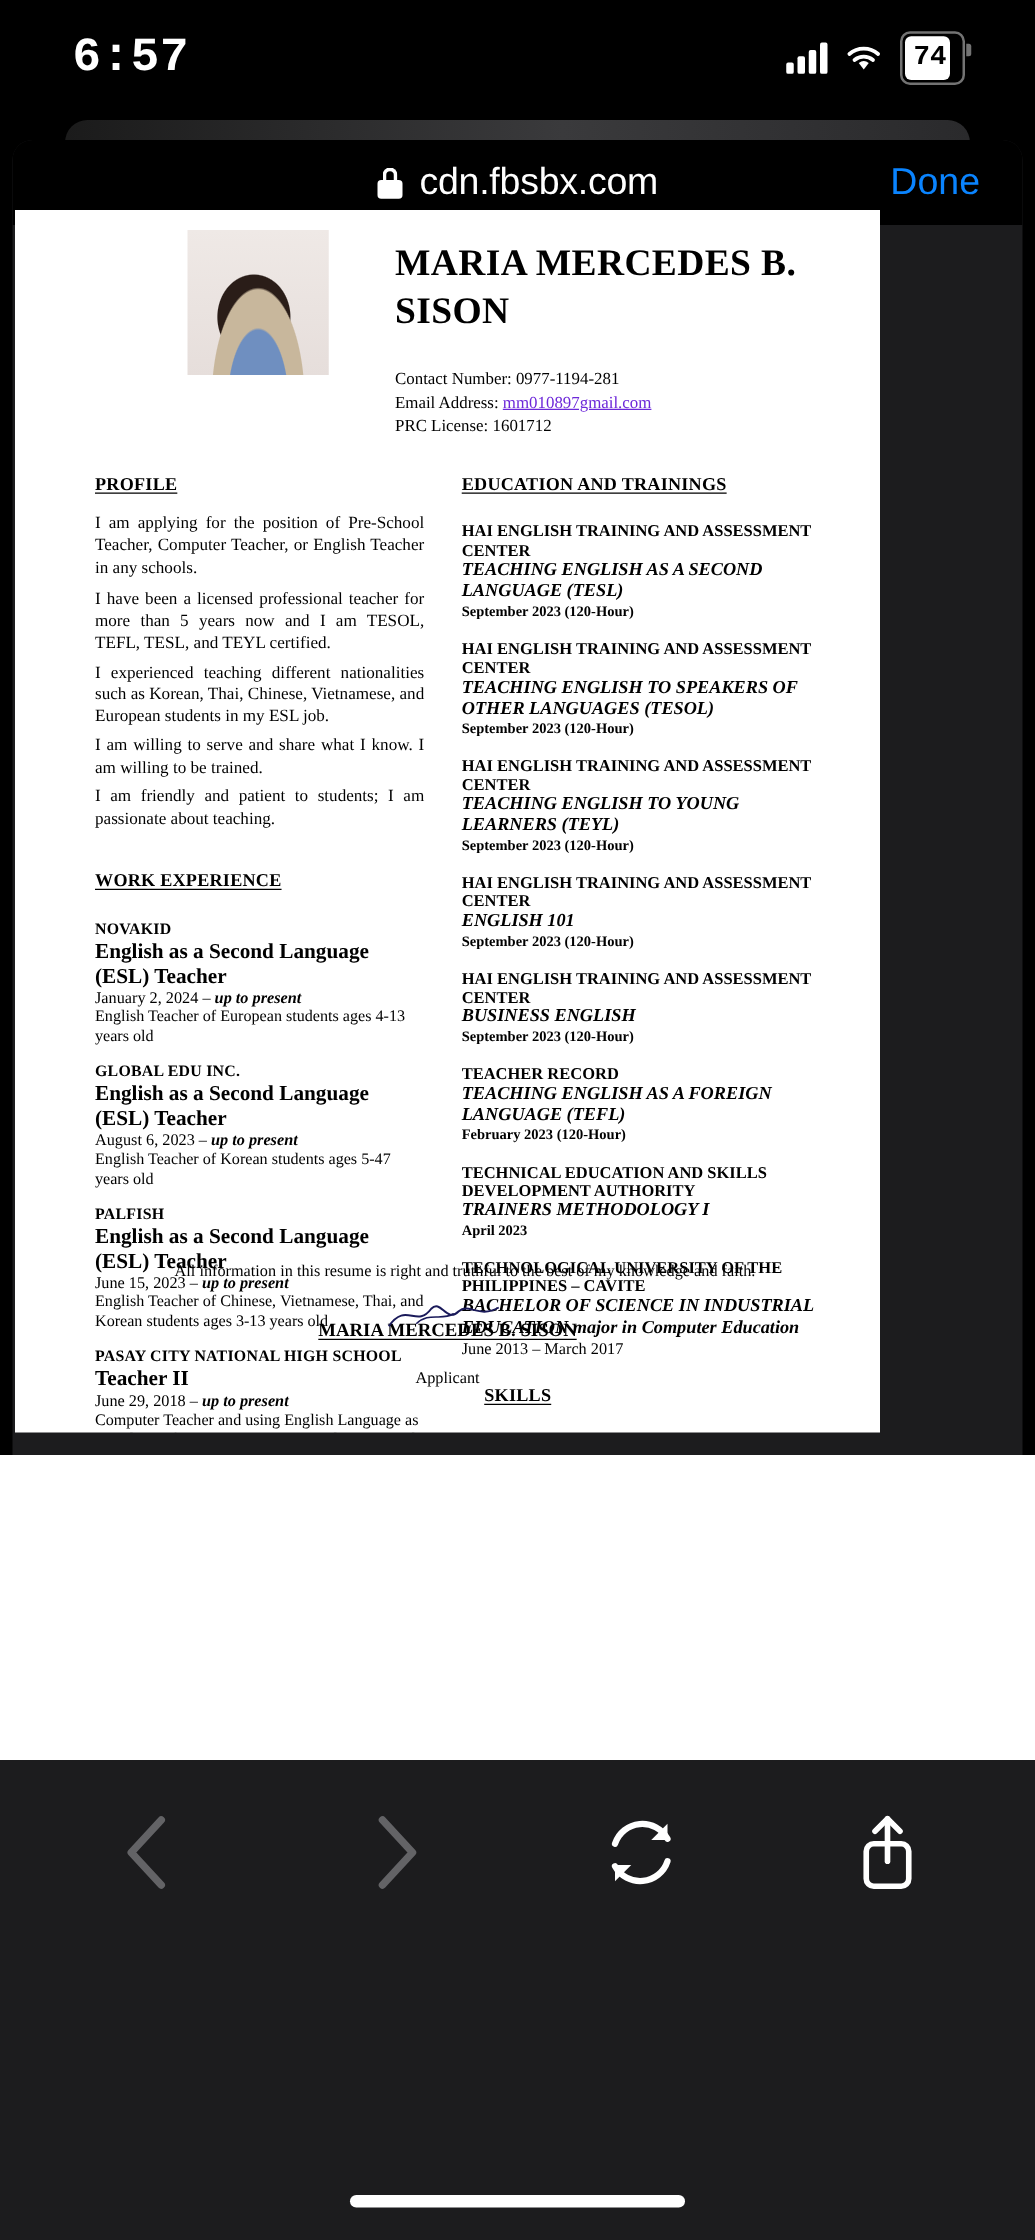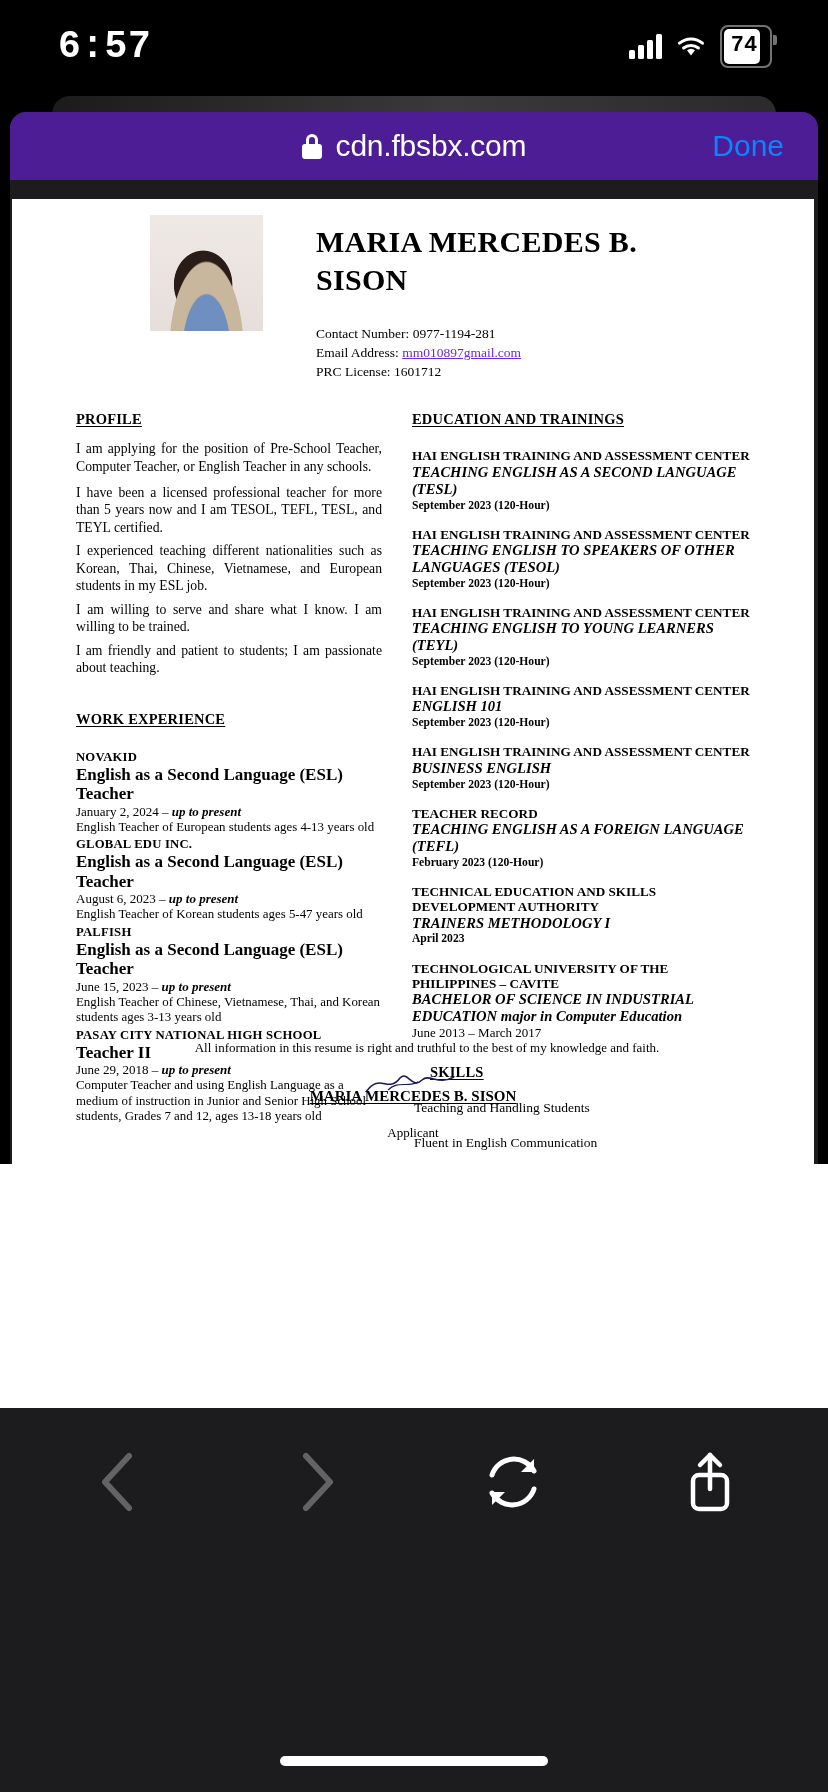--- a/index.html
+++ b/index.html
@@ -47,37 +47,37 @@
     position: absolute; top: 96px; left: 52px; width: 724px; height: 60px;
     background: linear-gradient(90deg,#1b1b1b 0%,#3a3a3c 55%,#2a2a2c 100%);
     border-radius: 18px 18px 0 0;
   }
   .sheet {
     position: absolute; top: 112px; left: 10px; width: 808px; height: 1288px;
     background: #1c1c1e; border-radius: 16px 16px 0 0; overflow: hidden;
   }
   .navbar {
     height: 68px; display: flex; align-items: center; justify-content: center;
-    position: relative; background: #4c1d95;
+    position: relative; background: #000000;
   }
   .url-wrap { display: flex; align-items: center; gap: 14px; }
   .lock { width: 20px; height: 26px; position: relative; }
   .lock-body { position:absolute; bottom:0; width:20px; height:15px; background:#fff; border-radius:3px; }
   .lock-sh { position:absolute; top:1px; left:4px; width:12px; height:13px;
     border:3px solid #fff; border-bottom:none; border-radius:6px 6px 0 0; }
   .url-text { color:#fff; font-size: 30px; font-weight: 500; letter-spacing:-.2px; }
   .done-btn {
     position:absolute; right: 34px; top: 50%; transform: translateY(-50%);
     color:#0a84ff; font-size: 30px; font-weight: 500; background:none; border:none;
     font-family: inherit; cursor:pointer;
   }
 
   
   .page {
-    position: absolute; top: 199px; left: 12px; width: 802px; height: 978px;
+    position: absolute; top: 168px; left: 12px; width: 692px; height: 978px;
     background:#fff; overflow:hidden;
   }
   .doc {
     position:relative; width:100%; height:100%;
     font-family: "Liberation Serif", serif; color:#000;
     padding: 0 42px;
   }
 
   
   .hdr { display:flex; gap: 0; padding-top: 16px; }
@@ -104,21 +104,21 @@
   .colL { width: 340px; padding-left: 22px; padding-right: 12px; }
   .colR { width: 358px; padding-left: 18px; }
 
   .sec-title {
     font-weight:700; font-size: 14.5px; text-decoration: underline;
     text-underline-offset: 2px; letter-spacing:.2px;
   }
   .para { font-size:13.7px; line-height:1.28; text-align: justify; margin-top: 8px; }
   .para.tight { margin-top: 6px; }
 
-  .job { margin-top: 2px; }
+  .job { margin-top: 13px; }
   .job-org { font-weight:700; font-size:12.7px; letter-spacing:.2px; }
   .job-title { font-weight:700; font-size:17px; line-height:1.14; }
   .job-date { font-size:13px; line-height:1.25; }
   .job-date i { font-weight:700; font-style: italic; }
   .job-desc { font-size:12.9px; line-height:1.2; }
 
   .edu { margin-top: 14px; }
   .edu-org { font-weight:700; font-size:13.2px; line-height:1.16; }
   .edu-prog { font-weight:700; font-style:italic; font-size:14.6px; line-height:1.16; }
   .edu-date { font-weight:700; font-size:11.6px; line-height:1.3; }

